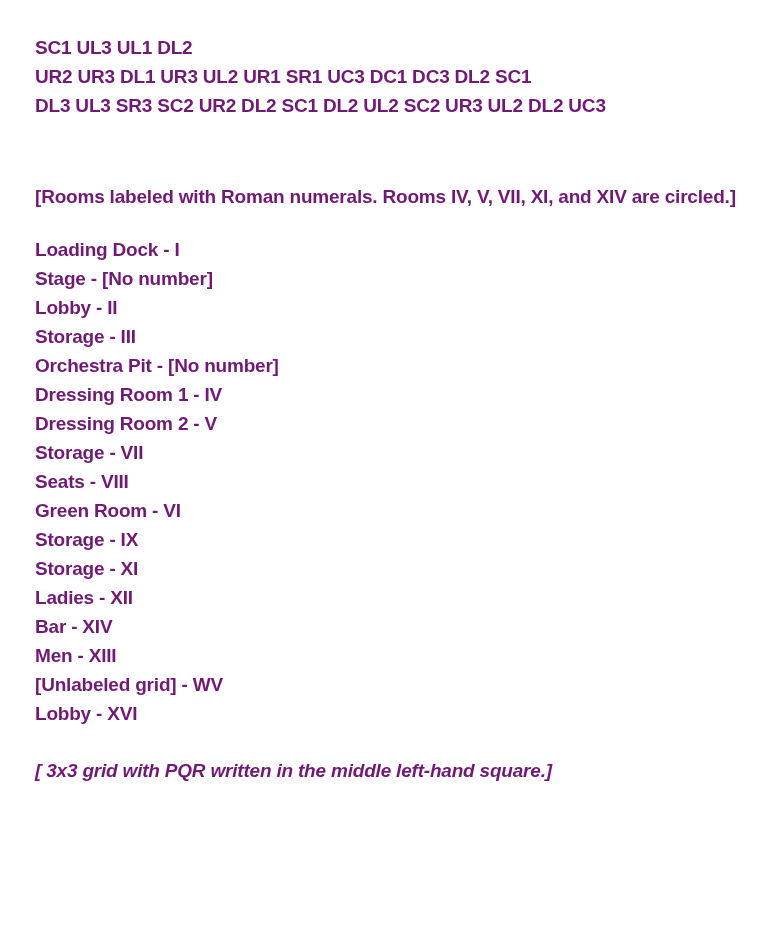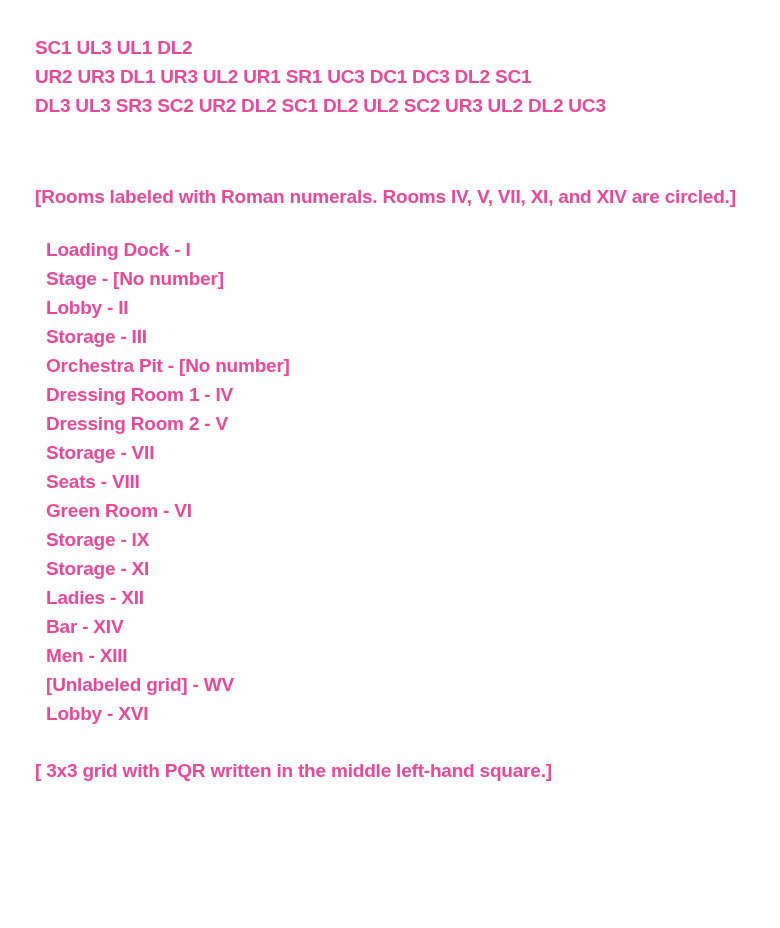--- a/index.html
+++ b/index.html
@@ -7,21 +7,21 @@
     padding: 0;
     background: #ffffff;
   }
   .page {
     position: relative;
     width: 780px;
     height: 928px;
     background: #ffffff;
     overflow: hidden;
     font-family: "Liberation Sans", sans-serif;
-    color: #ec4899;
+    color: #701a75;
     -webkit-font-smoothing: antialiased;
   }
   .content {
     position: absolute;
     left: 35px;
     top: 33px;
     right: 20px;
   }
   .line {
     font-size: 19px;
@@ -30,24 +30,25 @@
     letter-spacing: -0.2px;
     white-space: pre;
   }
   .cue-block {
     margin: 0 0 62px 0;
   }
   .rooms-note {
     margin: 0 0 24px 0;
   }
   .room-list {
-    margin: 0 0 28px 11px;
+    margin: 0 0 28px 0;
   }
   .grid-note {
     margin: 0;
+    font-style: italic;
   }
 </style>
 </head>
 <body>
 
 <div class="page">
   <div class="content">
 
     <div class="cue-block">
       <div class="line">SC1 UL3 UL1 DL2</div>

